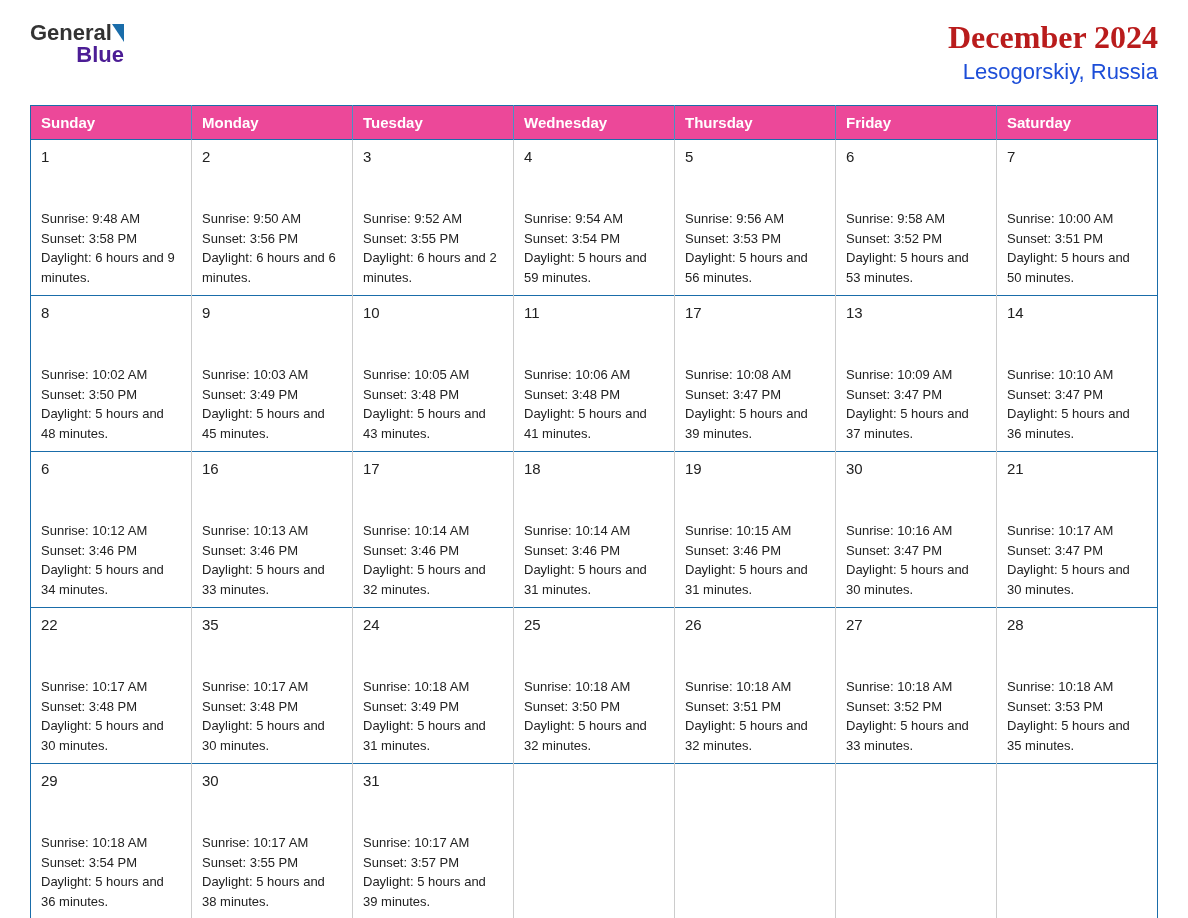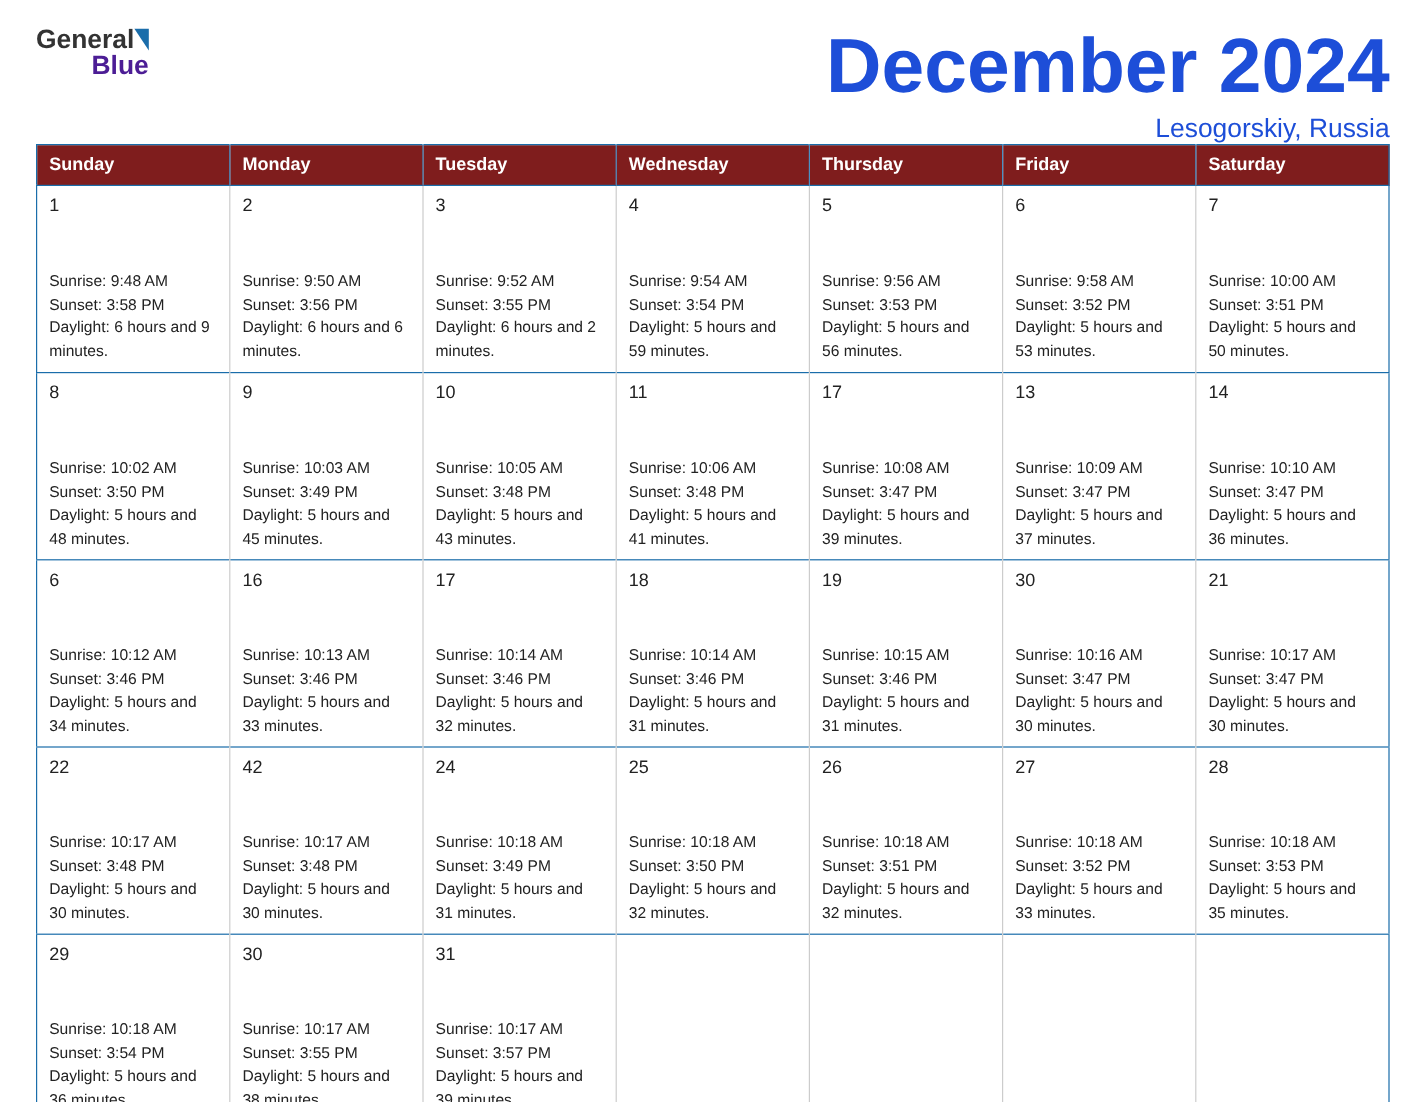--- a/index.html
+++ b/index.html
@@ -7,53 +7,55 @@
       font-family: Arial, sans-serif;
       background: #fff;
       padding: 20px 30px;
       width: 1188px;
       min-height: 918px;
     }
     .header {
       display: flex;
       justify-content: space-between;
       align-items: flex-start;
+      margin-bottom: 20px;
     }
     .logo-text-general {
       font-size: 22px;
       font-weight: bold;
       color: #333;
     }
     .logo-text-blue {
       font-size: 22px;
       font-weight: bold;
       color: #4c1d95;
     }
     .title-block {
       text-align: right;
     }
     .title-block h1 {
-      font-size: 64px;
-      font-weight: bold;
-      color: #1d4ed8;
+      font-size: 32px;
+      font-weight: bold;
+      color: #b91c1c;
       line-height: 1.1;
+      font-family: Liberation Serif, serif;
     }
     .title-block h2 {
       font-size: 22px;
       font-weight: normal;
       color: #1d4ed8;
       margin-top: 4px;
     }
     table {
       width: 100%;
       border-collapse: collapse;
       border: 1.5px solid #1a6daa;
     }
     thead tr {
-      background-color: #7f1d1d;
+      background-color: #ec4899;
     }
     thead th {
       color: #fff;
       font-size: 15px;
       font-weight: bold;
       padding: 8px 10px;
       text-align: left;
       border-right: 1px solid #4a90c4;
     }
     thead th:last-child {
@@ -230,21 +232,21 @@
           <span class="day-num">21</span>
           <div class="day-info">Sunrise: 10:17 AM<br>Sunset: 3:47 PM<br>Daylight: 5 hours and 30 minutes.</div>
         </td>
       </tr>
       <tr>
         <td>
           <span class="day-num">22</span>
           <div class="day-info">Sunrise: 10:17 AM<br>Sunset: 3:48 PM<br>Daylight: 5 hours and 30 minutes.</div>
         </td>
         <td>
-          <span class="day-num">42</span>
+          <span class="day-num">35</span>
           <div class="day-info">Sunrise: 10:17 AM<br>Sunset: 3:48 PM<br>Daylight: 5 hours and 30 minutes.</div>
         </td>
         <td>
           <span class="day-num">24</span>
           <div class="day-info">Sunrise: 10:18 AM<br>Sunset: 3:49 PM<br>Daylight: 5 hours and 31 minutes.</div>
         </td>
         <td>
           <span class="day-num">25</span>
           <div class="day-info">Sunrise: 10:18 AM<br>Sunset: 3:50 PM<br>Daylight: 5 hours and 32 minutes.</div>
         </td>

